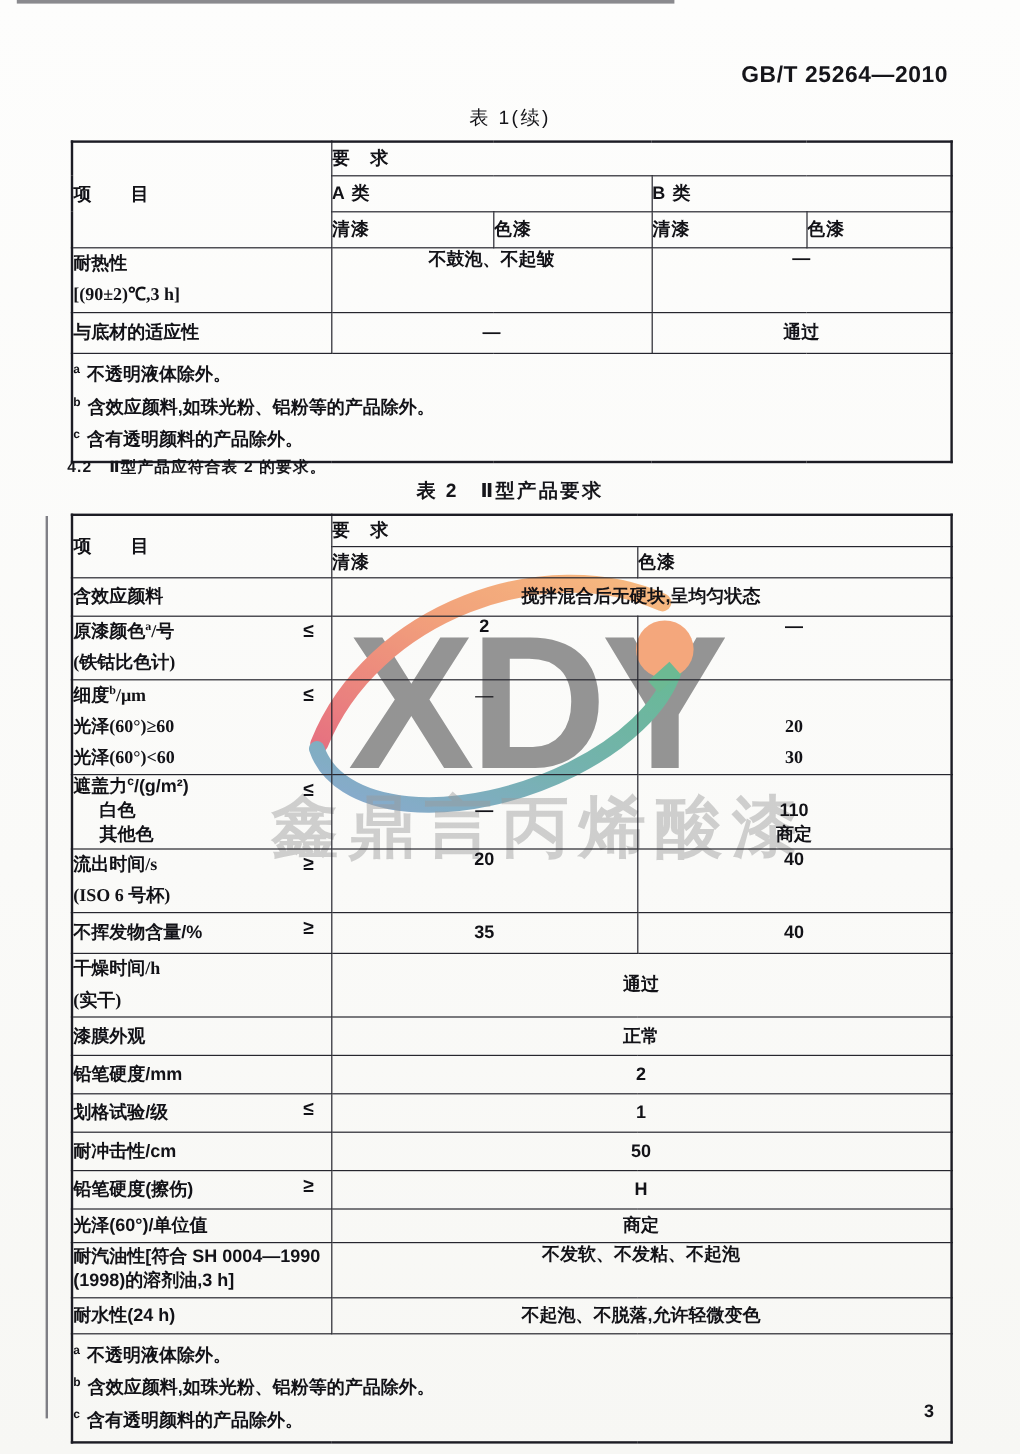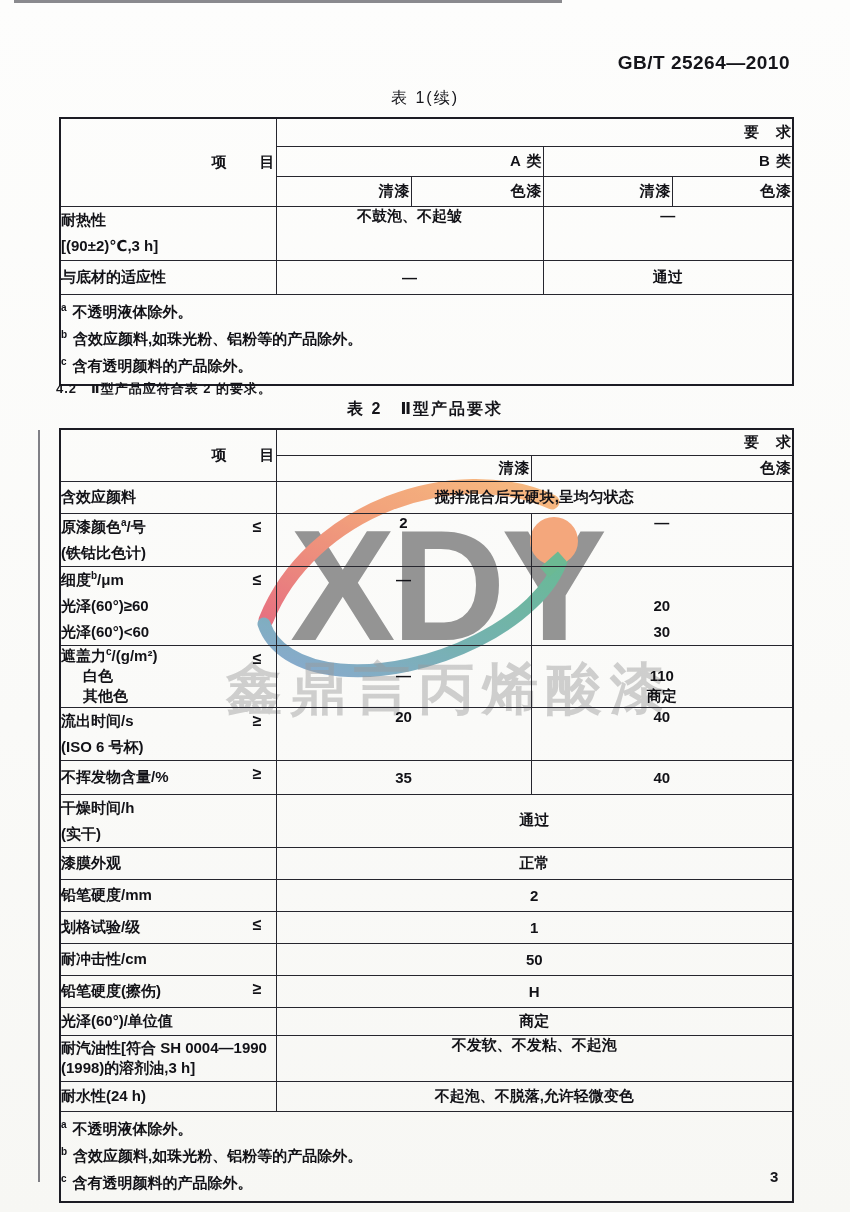--- a/index.html
+++ b/index.html
@@ -20,26 +20,26 @@
   .section-line{position:absolute;top:380px;left:56px;font-size:13px;font-weight:700;letter-spacing:1px;}
   .section-line .clause{margin-right:14px;}
   .t2-title{position:absolute;top:399px;left:0;width:850px;text-align:center;font-size:16px;font-weight:700;letter-spacing:2px;}
   .page-number{position:absolute;top:1168px;left:770px;font-size:15px;font-weight:700;}
 
   table.t{position:absolute;border-collapse:collapse;table-layout:fixed;background:transparent;border:2px solid #1c1c24;}
   table.t td{border:1px solid #26262e;font-size:15px;font-weight:600;color:#121217;padding:0;overflow:hidden;}
   #table1{left:59px;top:117px;width:733px;}
   #table2{left:59px;top:428px;width:733px;}
 
-  .hc{text-align:right;font-weight:700;letter-spacing:1px;}
+  .hc{text-align:left;font-weight:700;letter-spacing:1px;}
   .lab{text-align:left;padding:3px 10px;position:relative;vertical-align:middle;}
   .val{text-align:center;vertical-align:middle;}
   .top{vertical-align:top;padding-top:4px;}
   .op{position:absolute;right:14px;top:4px;font-size:16px;font-weight:700;}
-  .line{height:26px;line-height:26px;}
+  .line{height:26px;line-height:26px;font-family:Liberation Serif, serif;}
   .line20{height:20px;line-height:20px;}
   .ind{padding-left:22px;}
   .fn{padding:6px 0 4px 28px;font-size:14px;font-weight:600;vertical-align:top;}
   .fn div{margin:8px 0;}
   .fn sup{font-size:10px;margin-right:6px;}
   sup{font-size:10px;line-height:0;}
 
   .rh28{height:28px}.rh30{height:30px}.rh26{height:26px}.rh32{height:32px}.rh34{height:34px}
   .rh48{height:48px}.rh50{height:50px}.rh52{height:52px}.rh54{height:54px}
   .rh62{height:62px}.rh78{height:78px}.rh46{height:46px}.rh82{height:82px}.rh80{height:80px}.rh30b{height:30px}

